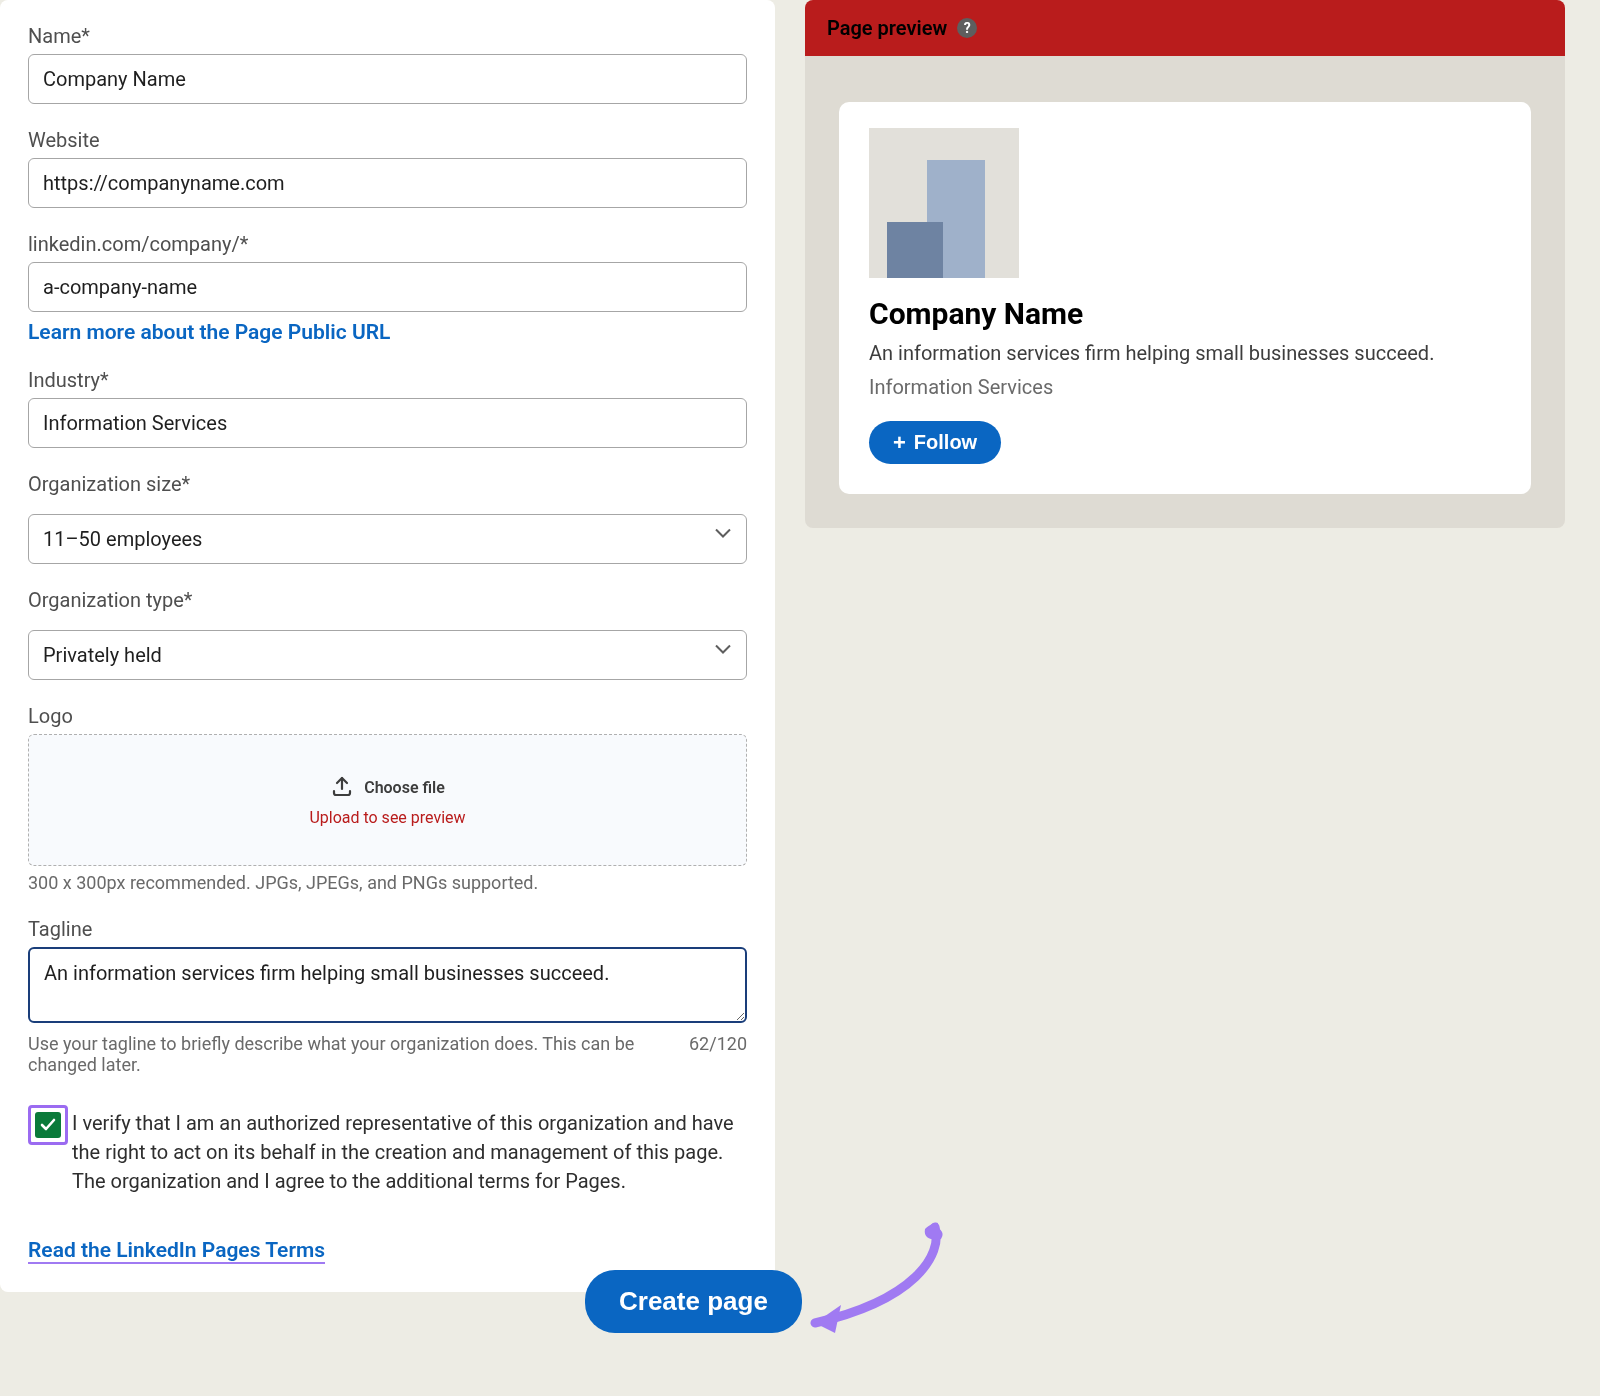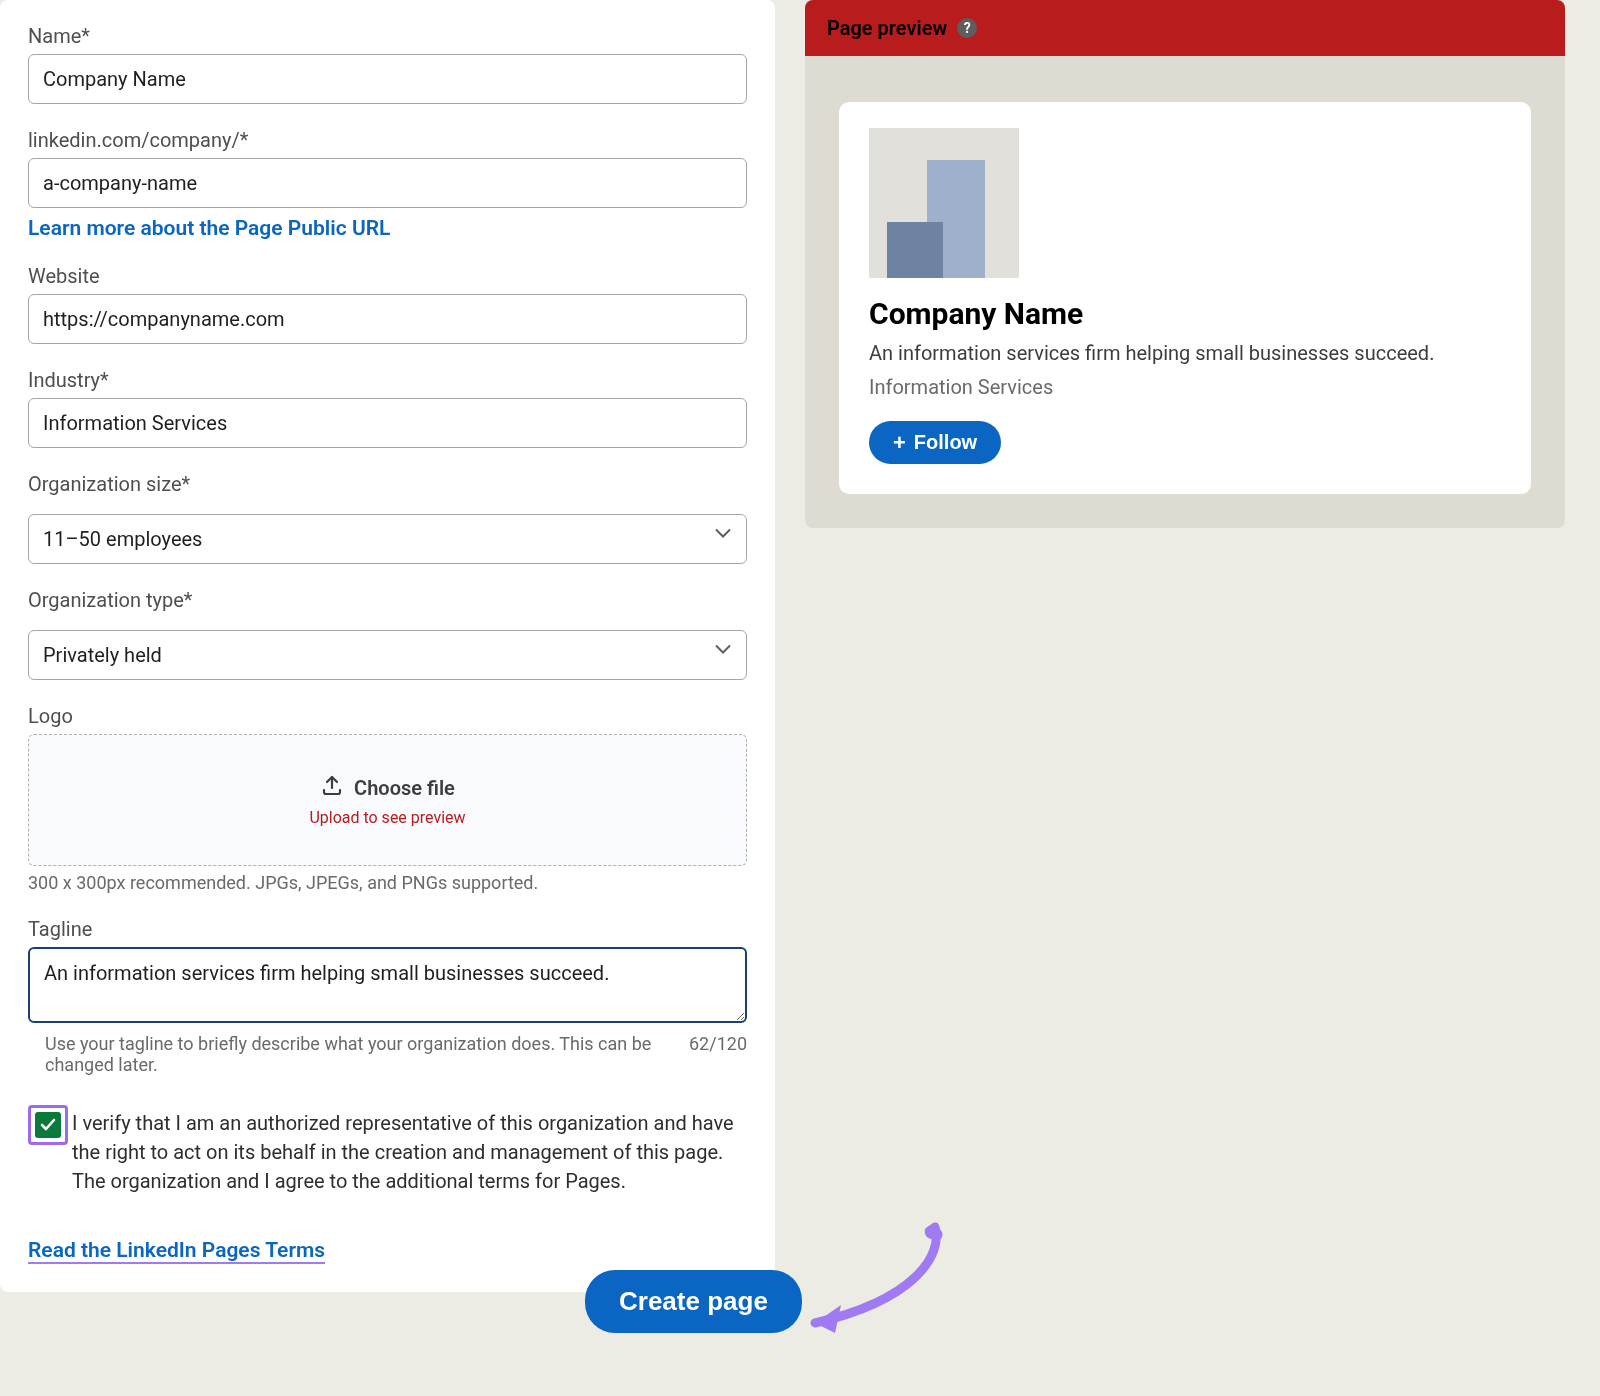--- a/index.html
+++ b/index.html
@@ -75,21 +75,21 @@
     align-items: center;
     justify-content: center;
     gap: 6px;
   }
   .choose-file-row {
     display: flex;
     align-items: center;
     gap: 10px;
     color: #3d3d3d;
     font-weight: 600;
-    font-size: 20px;
+    font-size: 16px;
   }
   .upload-sub {
     color: #b91c1c;
     font-size: 16px;
   }
   .hint {
     color: #6a6a6a;
     font-size: 18px;
     margin-top: 6px;
   }
@@ -101,21 +101,20 @@
     font-size: 20px;
     color: #1f1f1f;
     font-family: inherit;
     height: 76px;
     resize: vertical;
   }
   .tagline-meta {
     display: flex;
     justify-content: space-between;
     gap: 24px;
-    margin-left: 17px;
   }
   .counter {
     color: #6a6a6a;
     font-size: 18px;
     margin-top: 6px;
     white-space: nowrap;
   }
   .verify-row {
     display: flex;
     gap: 4px;
@@ -268,28 +267,28 @@
 <div class="layout">
 
   <div class="form-panel">
 
     <div class="form-group">
       <label class="label">Name*</label>
       <input class="text-input" type="text" value="Company Name" style="">
     </div>
 
     <div class="form-group">
+      <label class="label">Website</label>
+      <input class="text-input" type="text" value="https://companyname.com" style="">
+    </div>
+
+    <div class="form-group">
       <label class="label">linkedin.com/company/*</label>
       <input class="text-input" type="text" value="a-company-name" style="">
       <a href="#" class="link url-link">Learn more about the Page Public URL</a>
-    </div>
-
-    <div class="form-group">
-      <label class="label">Website</label>
-      <input class="text-input" type="text" value="https://companyname.com" style="">
     </div>
 
     <div class="form-group">
       <label class="label">Industry*</label>
       <input class="text-input" type="text" value="Information Services" style="">
     </div>
 
     <div class="form-group">
       <label class="label">Organization size*</label>
       <div class="select-wrap">

